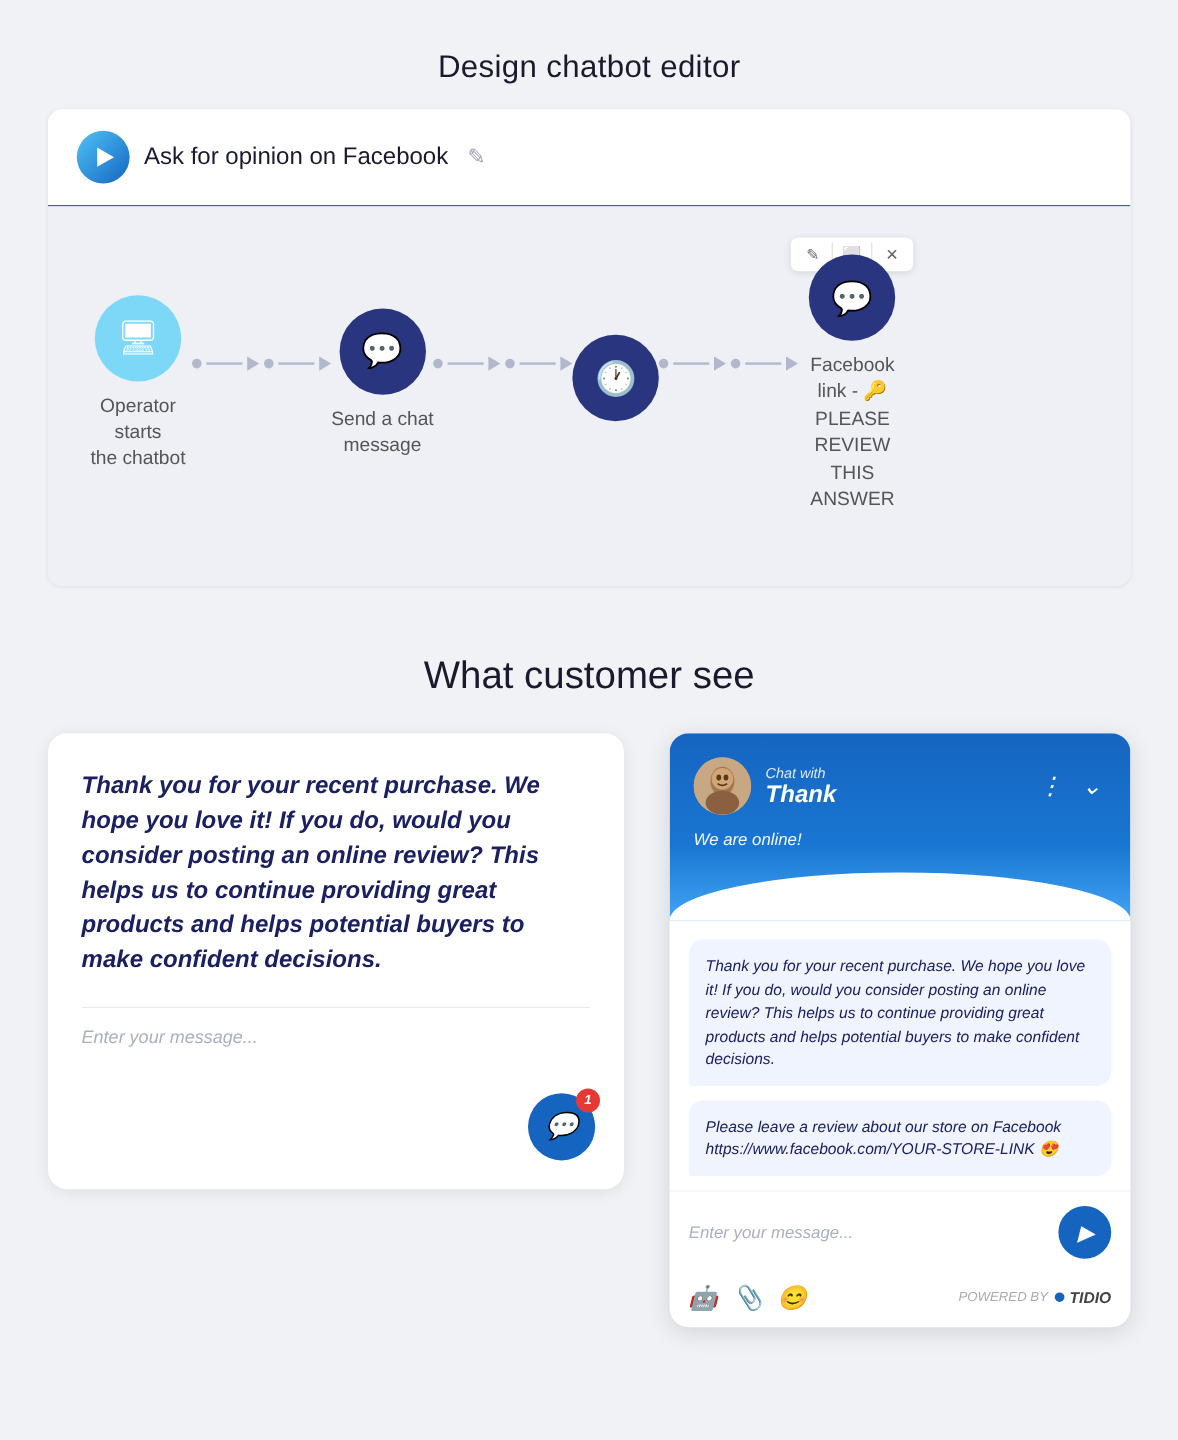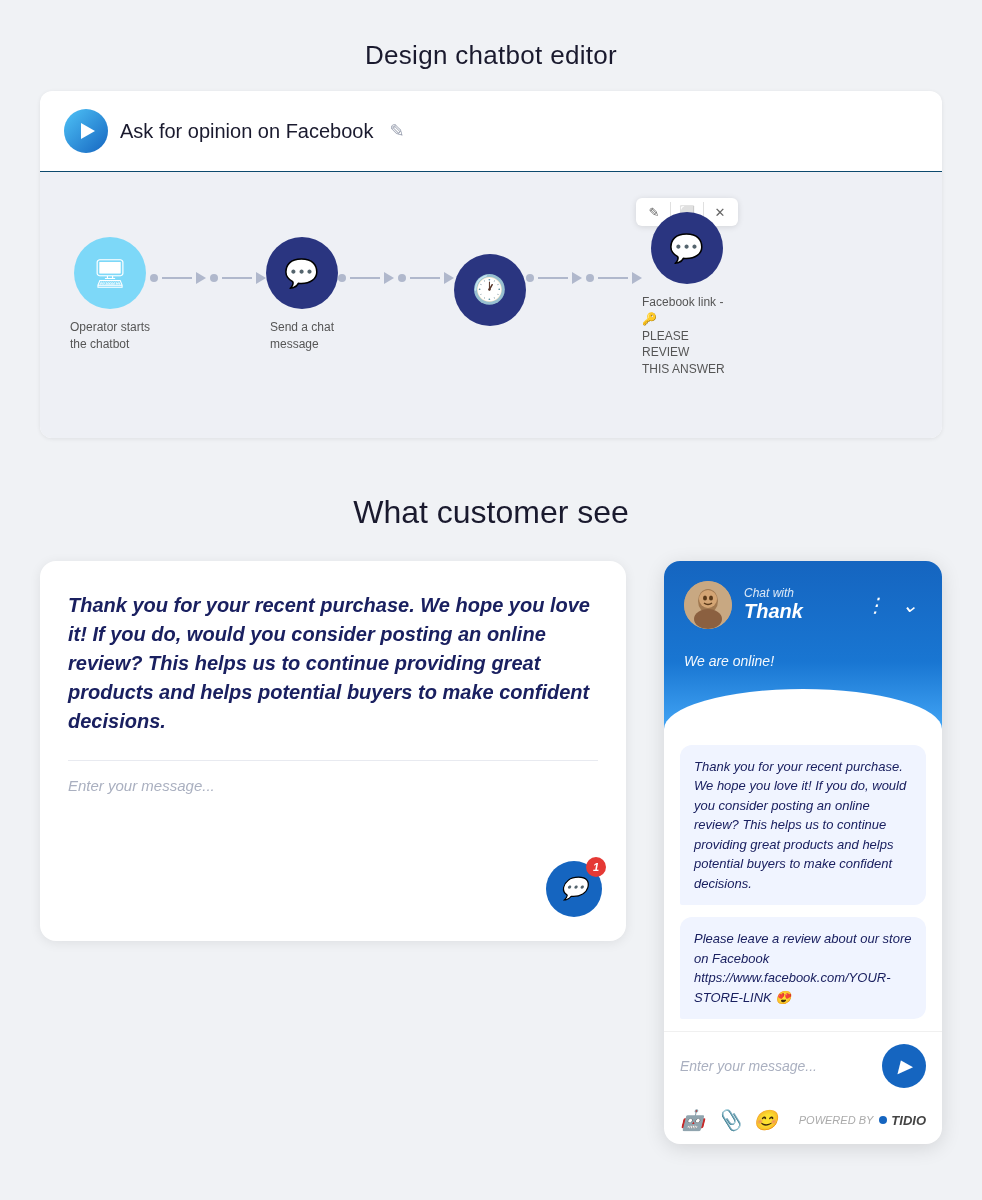--- a/index.html
+++ b/index.html
@@ -109,22 +109,23 @@
     .node-circle.dark-blue {
       background: #2a3580;
     }
 
     .node-icon {
       font-size: 28px;
       color: white;
     }
 
     .node-label {
-      font-size: 12px;
+      font-size: 16px;
       color: #555;
+      text-align: center;
       max-width: 90px;
       line-height: 1.4;
     }
 
     
     .connector {
       display: flex;
       align-items: center;
       gap: 4px;
       margin-bottom: 34px;
@@ -265,21 +266,21 @@
       display: flex;
       align-items: center;
       justify-content: center;
       font-size: 11px;
       font-weight: 700;
       color: white;
     }
 
     
     .right-chat {
-      width: 278px;
+      width: 384px;
       background: white;
       border-radius: 16px;
       overflow: hidden;
       box-shadow: 0 4px 20px rgba(0,0,0,0.12);
     }
 
     .chat-header {
       background: linear-gradient(180deg, #1565c0 0%, #1976d2 60%, #42a5f5 100%);
       padding: 20px 20px 60px;
       position: relative;
@@ -332,21 +333,21 @@
     .header-btn {
       color: white;
       font-size: 20px;
       cursor: pointer;
       padding: 4px;
     }
 
     .online-status {
       color: white;
       font-size: 14px;
-      margin-top: 24px;
+      margin-top: 12px;
       opacity: 0.95;
     }
 
     .wave-divider {
       position: absolute;
       bottom: 0;
       left: 0;
       right: 0;
       height: 40px;
       background: white;

